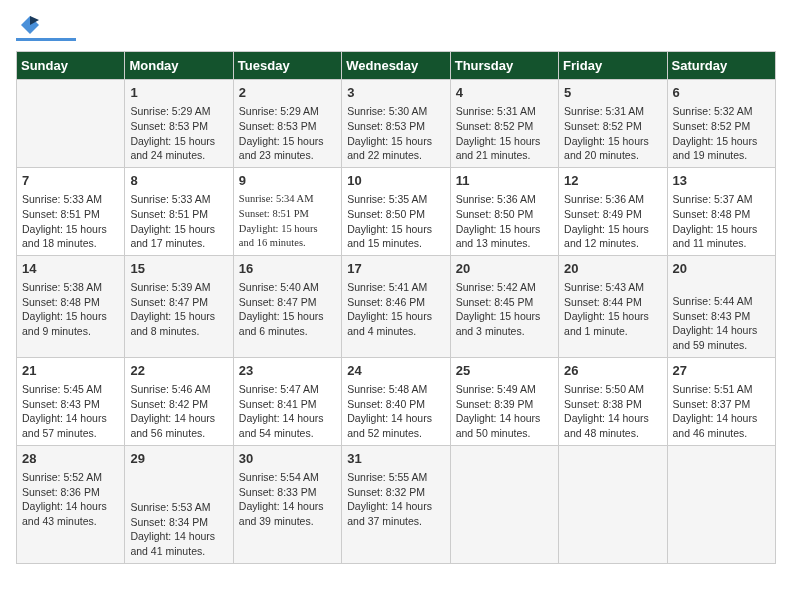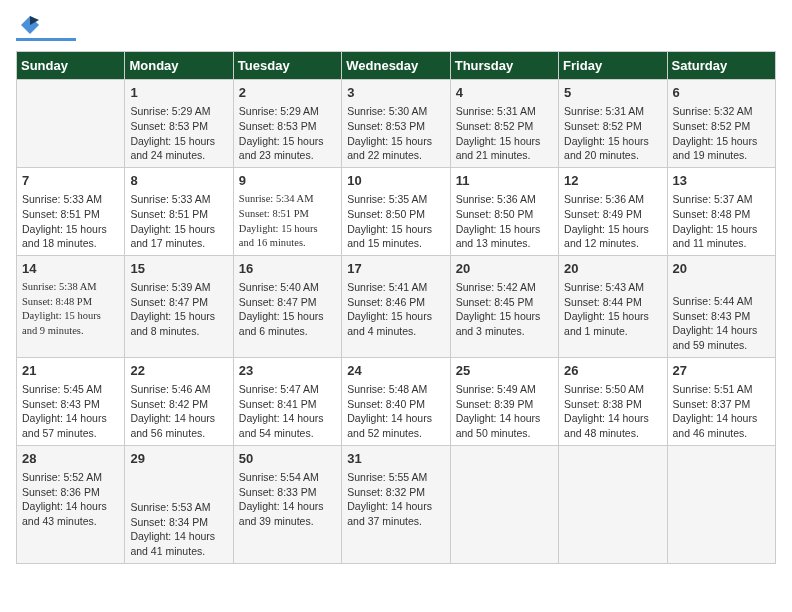--- a/index.html
+++ b/index.html
@@ -213,21 +213,21 @@
           <span class="day-num">13</span>
           <div class="cell-content" style="white-space: pre-line;">Sunrise: 5:37 AM
 Sunset: 8:48 PM
 Daylight: 15 hours
 and 11 minutes.</div>
         </td>
       </tr>
       <tr>
         <td>
           <span class="day-num">14</span>
-          <div class="cell-content" style="white-space: pre-line; font-family: Liberation Serif, serif;">Sunrise: 5:38 AM
+          <div class="cell-content" style="white-space: pre-line;">Sunrise: 5:38 AM
 Sunset: 8:48 PM
 Daylight: 15 hours
 and 9 minutes.</div>
         </td>
         <td>
           <span class="day-num">15</span>
           <div class="cell-content" style="white-space: pre-line;">Sunrise: 5:39 AM
 Sunset: 8:47 PM
 Daylight: 15 hours
 and 8 minutes.</div>
@@ -328,21 +328,21 @@
 and 43 minutes.</div>
         </td>
         <td>
           <span class="day-num">29</span>
           <div class="cell-content" style="white-space: pre-line; margin-top: 32px;">Sunrise: 5:53 AM
 Sunset: 8:34 PM
 Daylight: 14 hours
 and 41 minutes.</div>
         </td>
         <td>
-          <span class="day-num">50</span>
+          <span class="day-num">30</span>
           <div class="cell-content" style="white-space: pre-line;">Sunrise: 5:54 AM
 Sunset: 8:33 PM
 Daylight: 14 hours
 and 39 minutes.</div>
         </td>
         <td>
           <span class="day-num">31</span>
           <div class="cell-content" style="white-space: pre-line;">Sunrise: 5:55 AM
 Sunset: 8:32 PM
 Daylight: 14 hours

